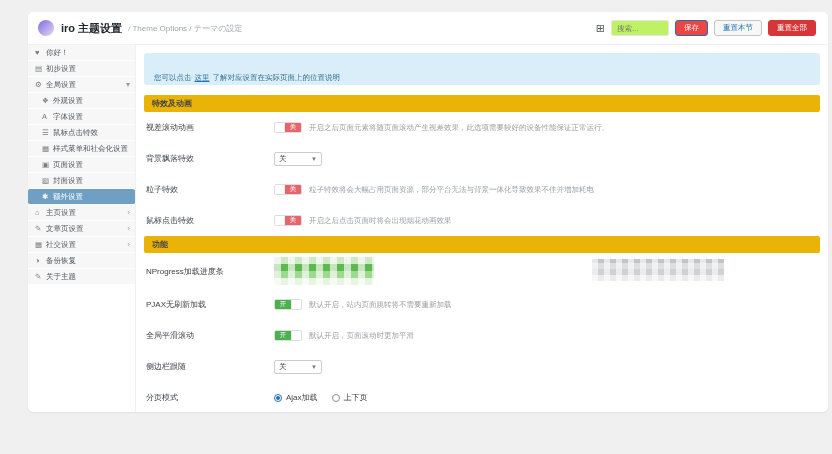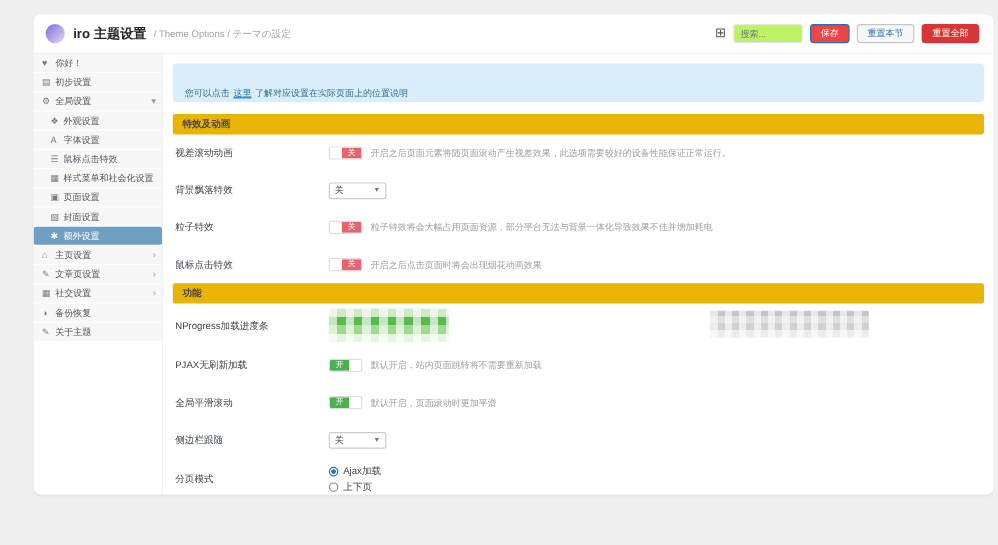--- a/index.html
+++ b/index.html
@@ -82,21 +82,21 @@
   .tgl.on .lab { flex: 1; background: #4caf50; }
   .tgl.on .knob { width: 10px; border-left: 1px solid #eee; }
   
   .sel {
     width: 48px; height: 14px; border: 1px solid #c9ccd0; border-radius: 2px;
     font-size: 7.5px; color: #444; display: flex; align-items: center;
     padding: 0 4px; background: #fff; cursor: pointer; flex: 0 0 48px;
   }
   .sel .chevd { margin-left: auto; font-size: 6px; color: #777; }
   
-  .radios { display: flex; flex-direction: column; gap: 2px; padding: 5px 0; justify-content: flex-end; }
+  .radios { display: flex; gap: 14px; padding: 5px 0; justify-content: flex-end; }
   .radio-opt { display: flex; align-items: center; gap: 4px; font-size: 8px; color: #444; cursor: pointer; }
   .rdot { width: 8px; height: 8px; border-radius: 50%; border: 1px solid #8c8f94; background: #fff;
           display: flex; align-items: center; justify-content: center; }
   .rdot.checked { border-color: #2271b1; }
   .rdot.checked::after { content: ""; width: 4px; height: 4px; border-radius: 50%; background: #2271b1; }
   
   .mosaic-green {
     width: 100px; height: 28px; border-radius: 1px; filter: blur(.5px);
     background:
       repeating-linear-gradient(90deg, rgba(255,255,255,.65) 0 7px, rgba(255,255,255,0) 7px 14px),

